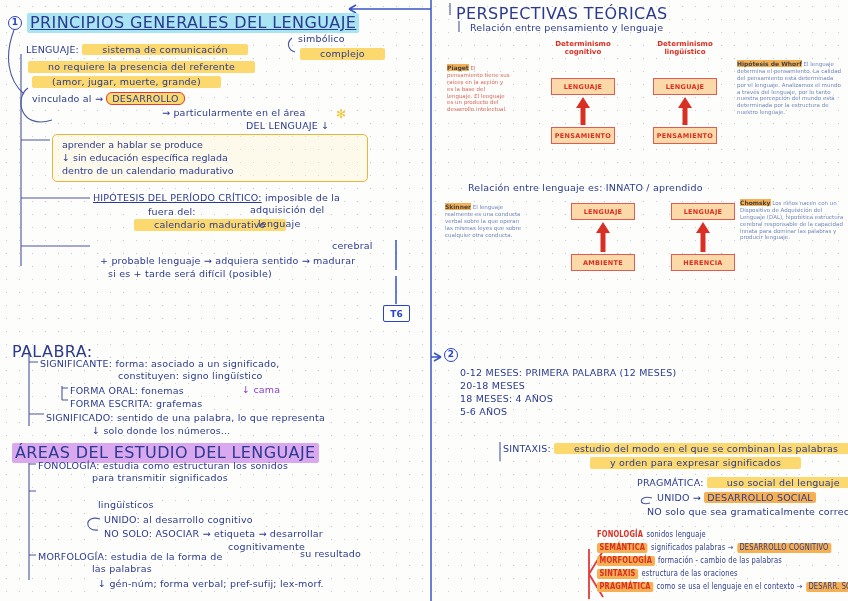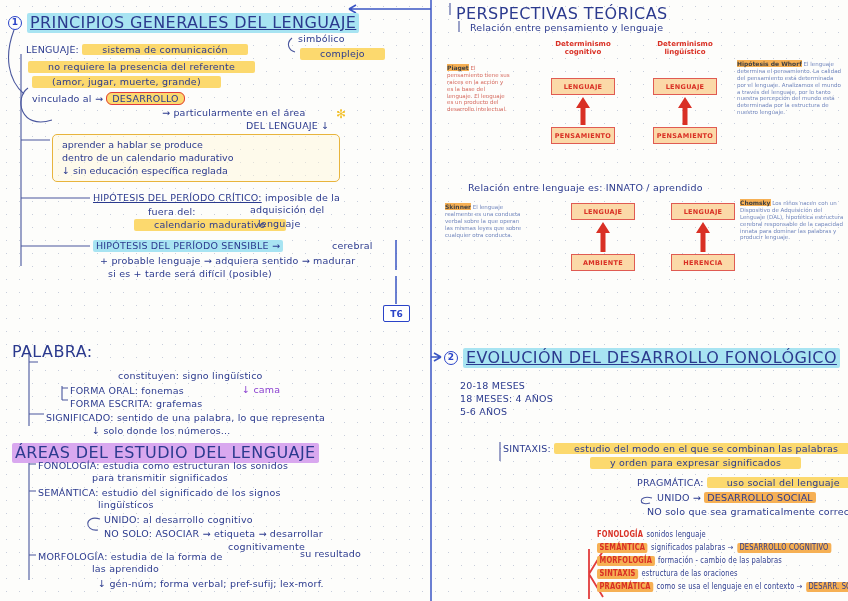--- a/index.html
+++ b/index.html
@@ -12,21 +12,21 @@
   .strong{font-weight:normal;font-size:16px;letter-spacing:.4px}
   .hl-cyan{background:#a8e4f2;padding:0 3px;border-radius:2px}
   .hl-yellow{background:#fcd96e;padding:0 20px;border-radius:2px}
   .hl-orange{background:#f6b054;padding:0 3px;border-radius:2px}
   .hl-purple{background:#d9a8ef;padding:0 3px;border-radius:2px}
   .underl{text-decoration:underline}
   .purple{color:#8a3fd0}
   .cnum{display:inline-flex;width:14px;height:14px;margin-right:5px;border:1.4px solid #2a43c8;border-radius:50%;
         color:#2a43c8;font-size:9px;font-weight:bold;align-items:center;justify-content:center;flex:none}
   .flexrow{display:flex;align-items:center}
-  .ybox{position:absolute;left:52px;top:134px;width:288px;border:1.6px solid #e8b43c;border-radius:5px;
+  .ybox{position:absolute;left:52px;top:134px;width:316px;border:1.6px solid #e8b43c;border-radius:5px;
         padding:4px 9px;background:rgba(255,247,214,.45)}
   .ybox div{font-size:9.5px;color:#2b3a8e;line-height:1.35;white-space:nowrap}
   .oval{border:1.4px solid #e23c3c;border-radius:6px;padding:0 5px;background:#fcd96e}
   .t6{position:absolute;left:383px;top:305px;width:27px;height:17px;border:1.5px solid #2a43c8;border-radius:2px;
       color:#2a43c8;font-size:9px;font-weight:bold;display:flex;align-items:center;justify-content:center;background:#fff}
   .dhead{position:absolute;width:84px;text-align:center;font-size:7px;font-weight:bold;color:#d93025;
          line-height:1.2;white-space:normal}
   .dbox{position:absolute;width:64px;height:17px;border:1px solid #e05b52;background:#fbd9a8;color:#d93025;
         font-size:6.5px;font-weight:bold;display:flex;align-items:center;justify-content:center;letter-spacing:.3px}
   .rarrow{position:absolute}
@@ -87,59 +87,58 @@
     <span>vinculado al  →</span>
     <span class="oval">DESARROLLO</span>
   </div>
 
   <div class="hw" style="left:162px;top:107px">→ particularmente en el área</div>
   <div class="hw" style="left:246px;top:120px">DEL LENGUAJE ↓</div>
   <div class="hw star" style="left:336px;top:107px">✻</div>
 
   <div class="ybox">
     <div>aprender a hablar se produce</div>
+    <div>↓ sin educación específica reglada</div>
     <div>dentro de un calendario madurativo</div>
-    <div>↓ sin educación específica reglada</div>
   </div>
 
   <div class="hw" style="left:93px;top:192px">
     <span class="underl">HIPÓTESIS DEL PERÍODO CRÍTICO:</span>
     <span>imposible de la</span>
   </div>
   <div class="hw" style="left:148px;top:206px">fuera del:</div>
   <div class="hw" style="left:250px;top:204px">adquisición del</div>
   <div class="hw hl-yellow" style="left:134px;top:219px">calendario madurativo</div>
   <div class="hw" style="left:258px;top:218px">lenguaje</div>
 
-  <div class="hw hl-cyan" style="left:93px;top:240px">HIPÓTESIS DEL PERÍODO SENSIBLE →</div>
   <div class="hw" style="left:332px;top:240px">cerebral</div>
   <div class="hw" style="left:100px;top:255px">+ probable lenguaje → adquiera sentido → madurar</div>
   <div class="hw" style="left:108px;top:268px">si es + tarde será difícil (posible)</div>
 
   <div class="t6">T6</div>
 
   <div class="hw strong" style="left:12px;top:342px">PALABRA:</div>
+  <div class="hw" style="left:40px;top:358px">SIGNIFICANTE: forma: asociado a un significado,</div>
   <div class="hw" style="left:118px;top:370px">constituyen: signo lingüístico</div>
   <div class="hw" style="left:70px;top:385px">FORMA ORAL: fonemas</div>
   <div class="hw purple" style="left:242px;top:384px">↓ cama</div>
   <div class="hw" style="left:70px;top:398px">FORMA ESCRITA: grafemas</div>
   <div class="hw" style="left:46px;top:412px">SIGNIFICADO: sentido de una palabra, lo que representa</div>
   <div class="hw" style="left:92px;top:425px">↓ solo donde los números…</div>
 
   <div class="hw hl-purple strong" style="left:12px;top:443px">ÁREAS DEL ESTUDIO DEL LENGUAJE</div>
   <div class="hw" style="left:38px;top:460px">FONOLOGÍA: estudia como estructuran los sonidos</div>
   <div class="hw" style="left:92px;top:472px">para transmitir significados</div>
-  <div class="hw" style="left:38px;top:487px">SEMÁNTICA: estudio del significado de los signos</div>
   <div class="hw" style="left:98px;top:499px">lingüísticos</div>
   <div class="hw" style="left:104px;top:514px">UNIDO: al desarrollo cognitivo</div>
   <div class="hw" style="left:104px;top:528px">NO SOLO: ASOCIAR → etiqueta → desarrollar</div>
   <div class="hw" style="left:228px;top:541px">cognitivamente</div>
   <div class="hw" style="left:300px;top:548px">su resultado</div>
   <div class="hw" style="left:38px;top:551px">MORFOLOGÍA: estudia de la forma de</div>
-  <div class="hw" style="left:92px;top:563px">las aprendido</div>
+  <div class="hw" style="left:92px;top:563px">las palabras</div>
   <div class="hw" style="left:98px;top:578px">↓ gén-núm; forma verbal; pref-sufij; lex-morf.</div>
 
   <div class="hw strong" style="left:456px;top:4px">PERSPECTIVAS TEÓRICAS</div>
   <div class="hw" style="left:470px;top:22px">Relación entre pensamiento y lenguaje</div>
 
   <div class="dhead" style="left:541px;top:40px">Determinismo cognitivo</div>
   <div class="dhead" style="left:643px;top:40px">Determinismo lingüístico</div>
 
   <div class="tblock redtext" style="left:447px;top:64px;width:64px">
     <span class="thead">Piaget</span>
@@ -182,22 +181,22 @@
     </svg>
   <div class="dbox" style="left:671px;top:254px">HERENCIA</div>
 
   <div class="tblock" style="left:740px;top:199px;width:104px">
     <span class="thead">Chomsky</span>
     <span>Los niños nacen con un Dispositivo de Adquisición del Lenguaje (DAL), hipotética estructura cerebral responsable de la capacidad innata para dominar las palabras y producir lenguaje.</span>
   </div>
 
   <div class="hw flexrow" style="left:444px;top:348px">
     <span class="cnum">2</span>
-    <span class="hl-cyan strong underl">EVOLUCIÓN DEL DESARROLLO FONOLÓGICO</span>
-  </div>
+  </div>
+  <div class="hw" style="left:460px;top:367px">0-12 MESES: PRIMERA PALABRA (12 MESES)</div>
   <div class="hw" style="left:460px;top:380px">20-18 MESES</div>
   <div class="hw" style="left:460px;top:393px">18 MESES: 4 AÑOS</div>
   <div class="hw" style="left:460px;top:406px">5-6 AÑOS</div>
 
   <div class="hw" style="left:503px;top:443px">
     <span>SINTAXIS:</span>
     <span class="hl-yellow">estudio del modo en el que se combinan las palabras</span>
   </div>
   <div class="hw hl-yellow" style="left:590px;top:457px">y orden para expresar significados</div>
 

